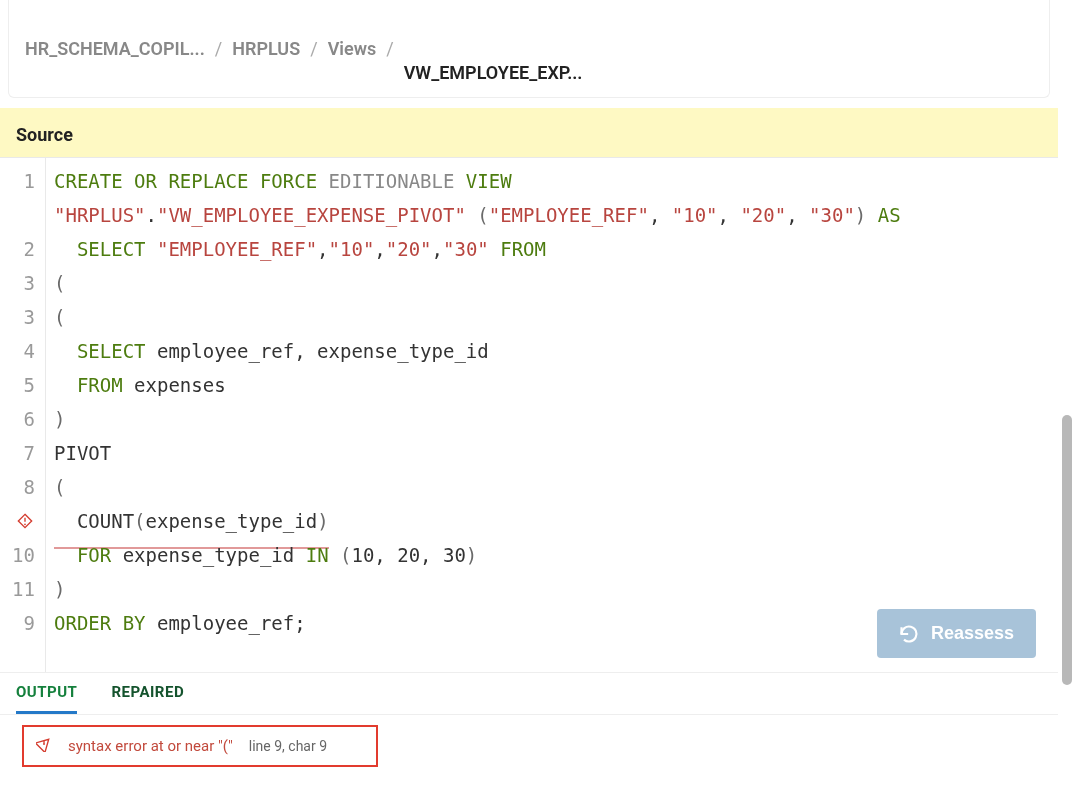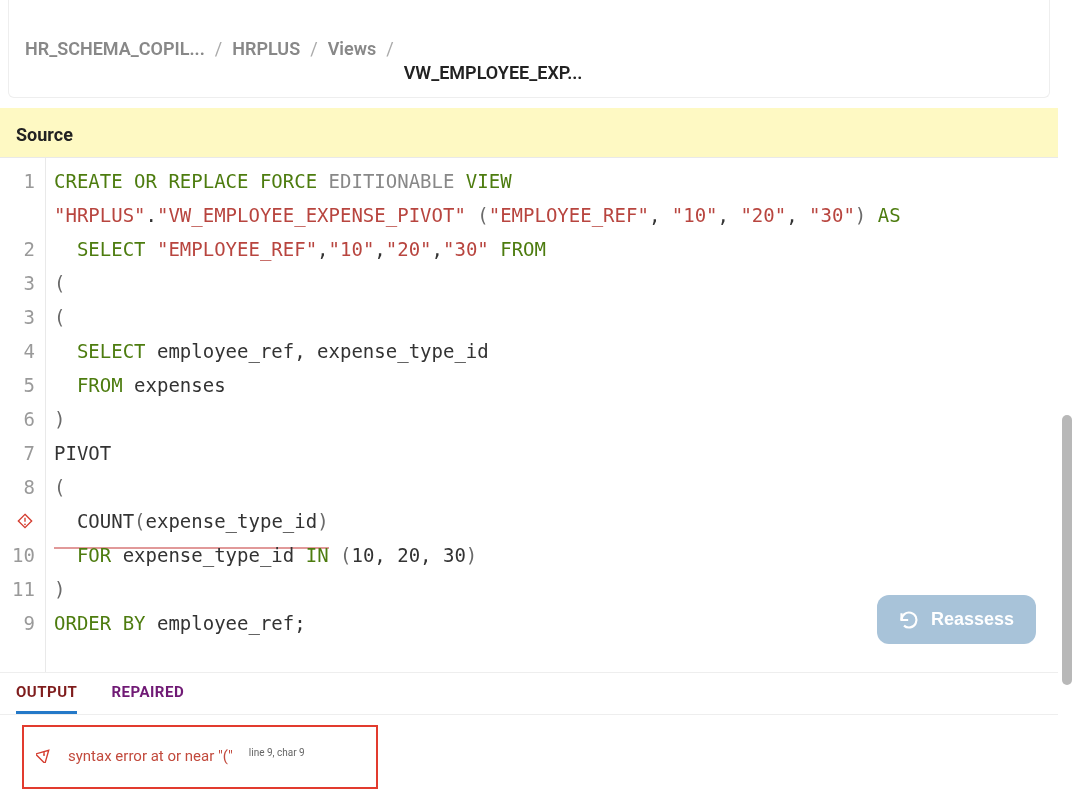--- a/index.html
+++ b/index.html
@@ -99,25 +99,25 @@
   .num      { color: #333; text-align: center; }
   .underline-err {
     border-bottom: 2px solid rgba(200,70,70,0.55);
     padding-bottom: 15px;
   }
   .semic { color: #333; }
   
   .reassess-btn {
     position: absolute;
     right: 22px;
-    bottom: 28px;
+    bottom: 14px;
     background: #a8c3d9;
     color: #fff;
     border: none;
-    border-radius: 12px;
+    border-radius: 4px;
     padding: 14px 22px;
     font-size: 18px;
     font-weight: 600;
     display: inline-flex;
     align-items: center;
     gap: 12px;
     cursor: pointer;
   }
   .reassess-btn svg { width: 20px; height: 20px; stroke: #fff; stroke-width: 2.6; fill: none; }
   
@@ -126,41 +126,42 @@
     gap: 34px;
     padding: 10px 16px 0 16px;
     border-top: 1px solid #eee;
     border-bottom: 1px solid #eee;
     font-size: 15px;
     font-weight: 700;
     letter-spacing: 0.5px;
   }
   .tab {
     padding-bottom: 10px;
-    color: #701a75;
+    color: #14532d;
     border-bottom: 3px solid transparent;
     cursor: pointer;
   }
   .tab.active {
-    color: #7f1d1d;
+    color: #15803d;
     border-bottom-color: #2479c8;
   }
   
   .error-row {
     margin: 10px 16px 0 22px;
     border: 2px solid #e23b2e;
-    padding: 20px 12px;
+    padding: 9px 12px;
     display: inline-flex;
+    align-items: center;
     gap: 16px;
     font-size: 15px;
     color: #c24a3d;
     width: 356px;
   }
   .error-row .err-icon svg { width: 16px; height: 16px; }
-  .error-row .loc { color: #666; font-size: 10px; }
+  .error-row .loc { color: #666; font-size: 14px; }
   .scrollbar-thumb {
     position: absolute;
     right: 2px;
     width: 10px;
     border-radius: 5px;
     background: #c8c8c8;
   }
   .right-scroll-b { top: 415px; height: 270px; background:#b8b8b8; }
 </style>
 </head>

